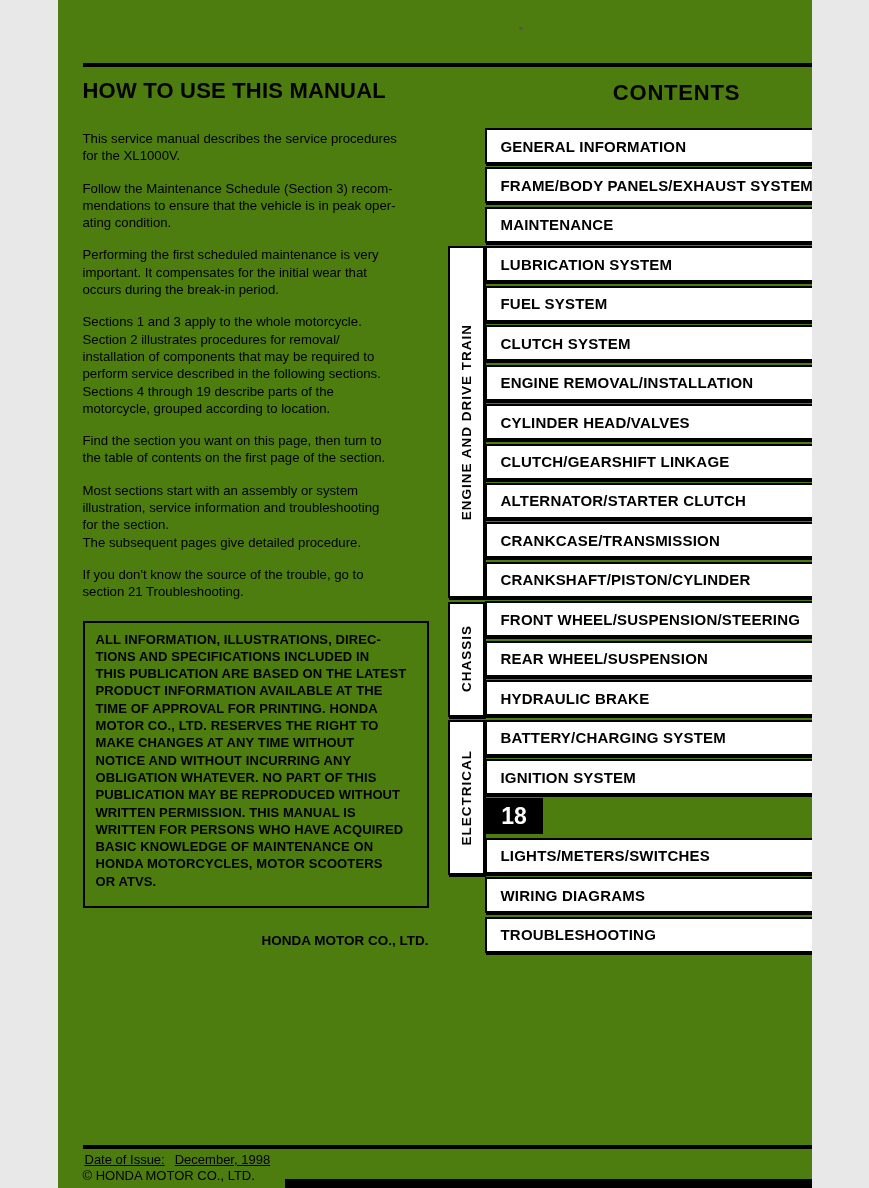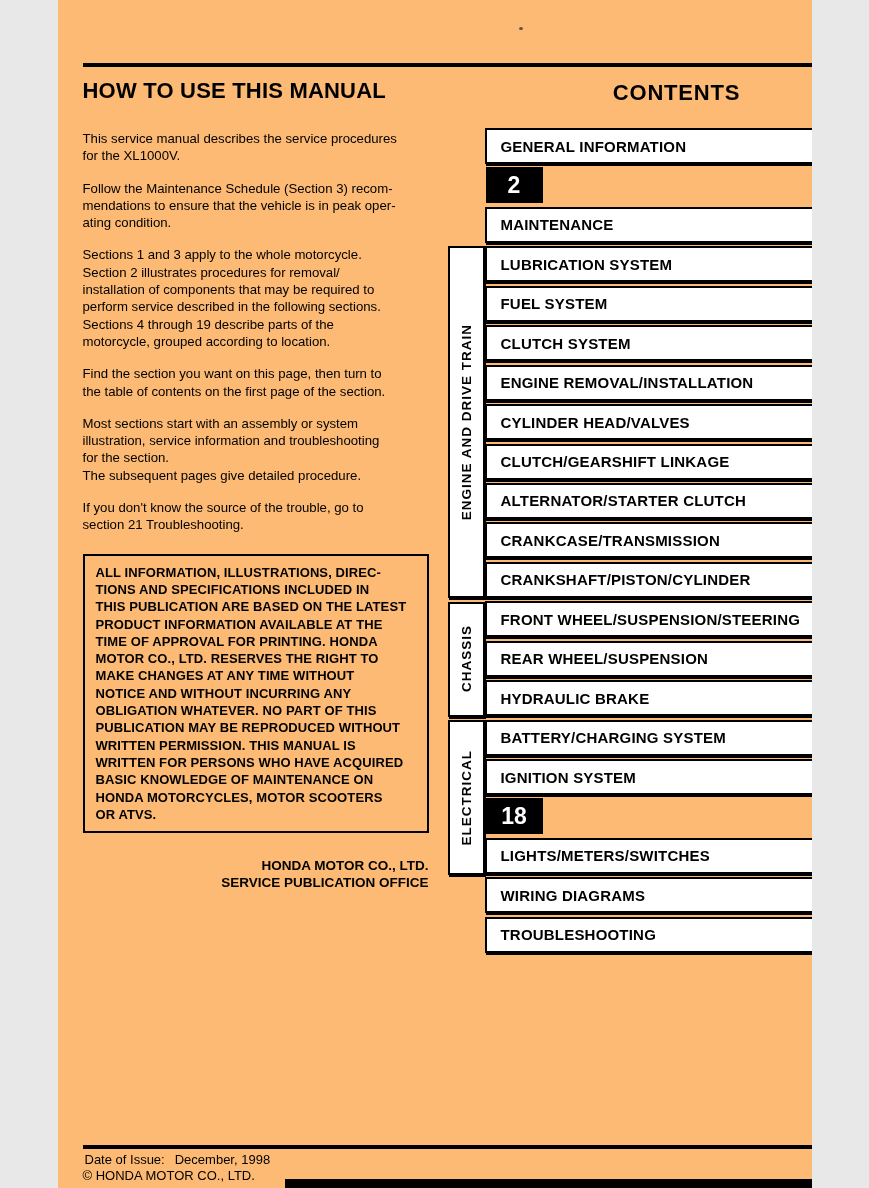--- a/index.html
+++ b/index.html
@@ -3,21 +3,21 @@
 <meta charset="utf-8">
 <style>
   * { margin: 0; padding: 0; box-sizing: border-box; }
   html, body { background: #e8e8e8; }
   body { font-family: "Liberation Sans", sans-serif; color: #000; }
 
   .page {
     position: relative;
     width: 754px;
     height: 1188px;
-    background: #fdba74;
+    background: #4d7c0f;
     margin: 0 auto;
     overflow: hidden;
   }
 
   .rule { position: absolute; background: #000; }
   .top-rule    { left: 25px; top: 63px; width: 790px; height: 4px; }
   .bottom-rule { left: 25px; top: 1145px; width: 790px; height: 4px; }
 
   .artifact-dot { position: absolute; left: 461px; top: 27px; width: 4px; height: 3px; background: #555; border-radius: 50%; }
 
@@ -34,21 +34,21 @@
 
   .para {
     font-size: 13.2px;
     line-height: 17.3px;
     white-space: pre-line;
     margin-bottom: 15px;
   }
 
   .notice {
     border: 2.5px solid #000;
-    padding: 8px 10px 8px 11px;
+    padding: 8px 10px 16px 11px;
     font-size: 13px;
     font-weight: bold;
     line-height: 17.3px;
     white-space: pre-line;
     letter-spacing: 0.1px;
     margin-top: 20px;
   }
 
   .publisher {
     margin-top: 24px;
@@ -121,20 +121,21 @@
     font-weight: bold;
     letter-spacing: 1px;
     white-space: nowrap;
   }
 
   
   .date-line {
     position: absolute;
     left: 27px; top: 1152px;
     font-size: 13px;
+    text-decoration: underline;
   }
   .date-line .date-val { margin-left: 10px; }
 
   .copyright {
     position: absolute;
     left: 25px; top: 1168px;
     font-size: 13px;
   }
 
   .bottom-bar {
@@ -152,20 +153,23 @@
   <div class="rule top-rule"></div>
   <div class="artifact-dot"></div>
 
   <section class="left-col">
     <h1 class="h-title">HOW TO USE THIS MANUAL</h1>
     <p class="para">This service manual describes the service procedures
 for the XL1000V.</p>
     <p class="para">Follow the Maintenance Schedule (Section 3) recom-
 mendations to ensure that the vehicle is in peak oper-
 ating condition.</p>
+    <p class="para">Performing the first scheduled maintenance is very
+important. It compensates for the initial wear that
+occurs during the break-in period.</p>
     <p class="para">Sections 1 and 3 apply to the whole motorcycle.
 Section 2 illustrates procedures for removal/
 installation of components that may be required to
 perform service described in the following sections.
 Sections 4 through 19 describe parts of the
 motorcycle, grouped according to location.</p>
     <p class="para">Find the section you want on this page, then turn to
 the table of contents on the first page of the section.</p>
     <p class="para">Most sections start with an assembly or system
 illustration, service information and troubleshooting
@@ -185,32 +189,32 @@
 OBLIGATION WHATEVER. NO PART OF THIS
 PUBLICATION MAY BE REPRODUCED WITHOUT
 WRITTEN PERMISSION. THIS MANUAL IS
 WRITTEN FOR PERSONS WHO HAVE ACQUIRED
 BASIC KNOWLEDGE OF MAINTENANCE ON
 HONDA MOTORCYCLES, MOTOR SCOOTERS
 OR ATVS.</div>
 
     <div class="publisher">
       <div>HONDA MOTOR CO., LTD.</div>
-      <div>SERVICE PUBLICATION OFFICE</div>
     </div>
   </section>
 
   <h1 class="c-title">CONTENTS</h1>
 
   <div class="rows">
     <div class="row">
       <div class="toc-label">GENERAL INFORMATION</div>
       <div class="toc-num">1</div>
     </div>
     <div class="row">
+      <div class="toc-label">FRAME/BODY PANELS/EXHAUST SYSTEM</div>
       <div class="toc-num">2</div>
     </div>
     <div class="row">
       <div class="toc-label">MAINTENANCE</div>
       <div class="toc-num">3</div>
     </div>
     <div class="row">
       <div class="toc-label">LUBRICATION SYSTEM</div>
       <div class="toc-num">4</div>
     </div>

